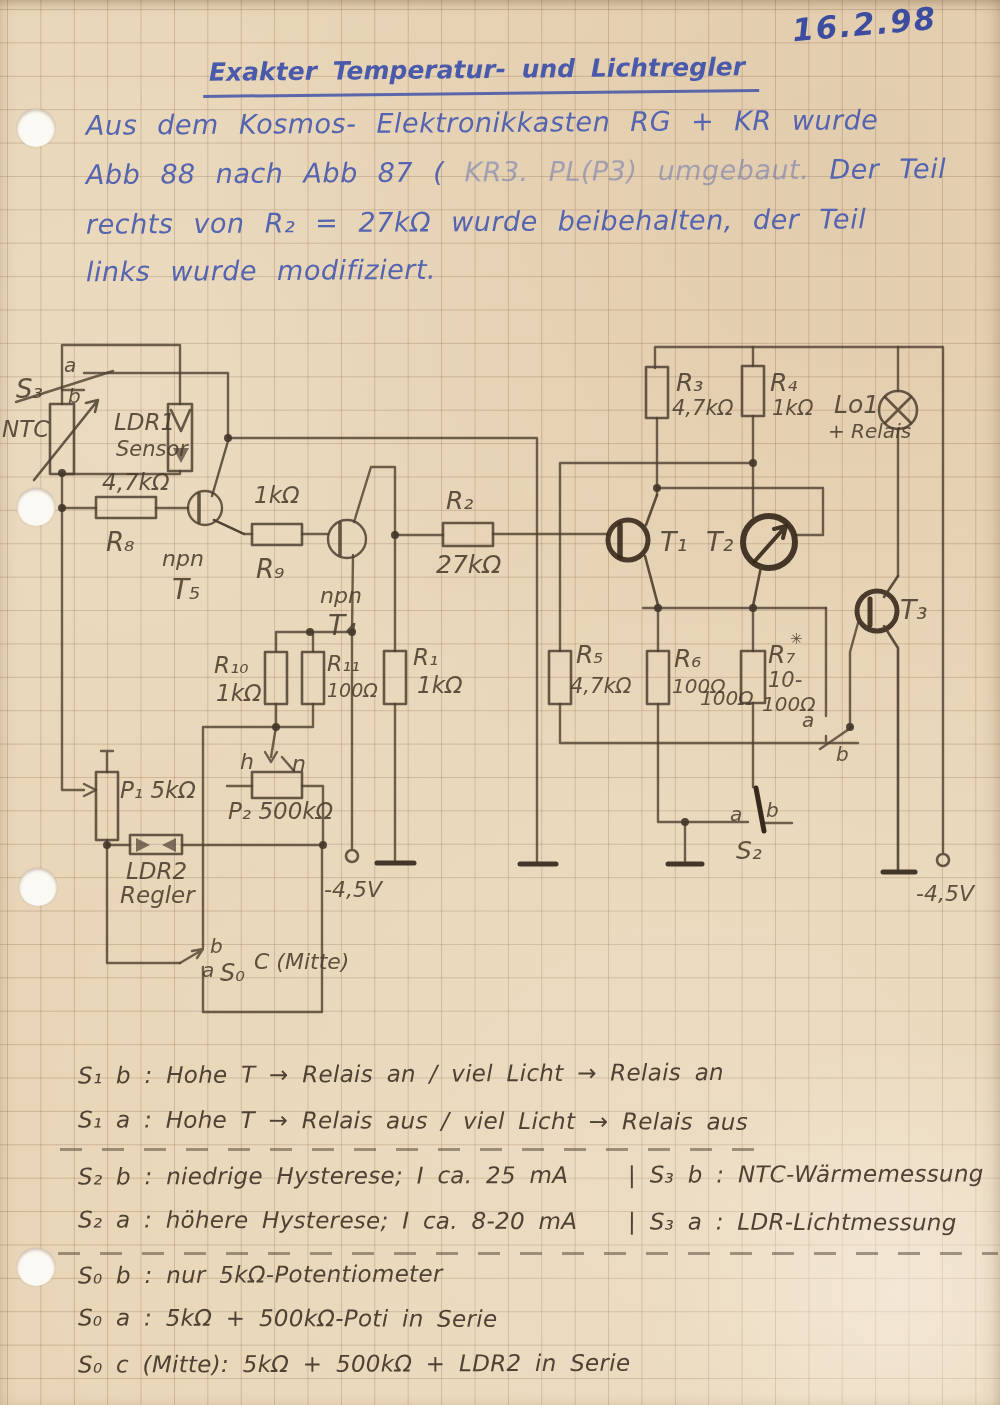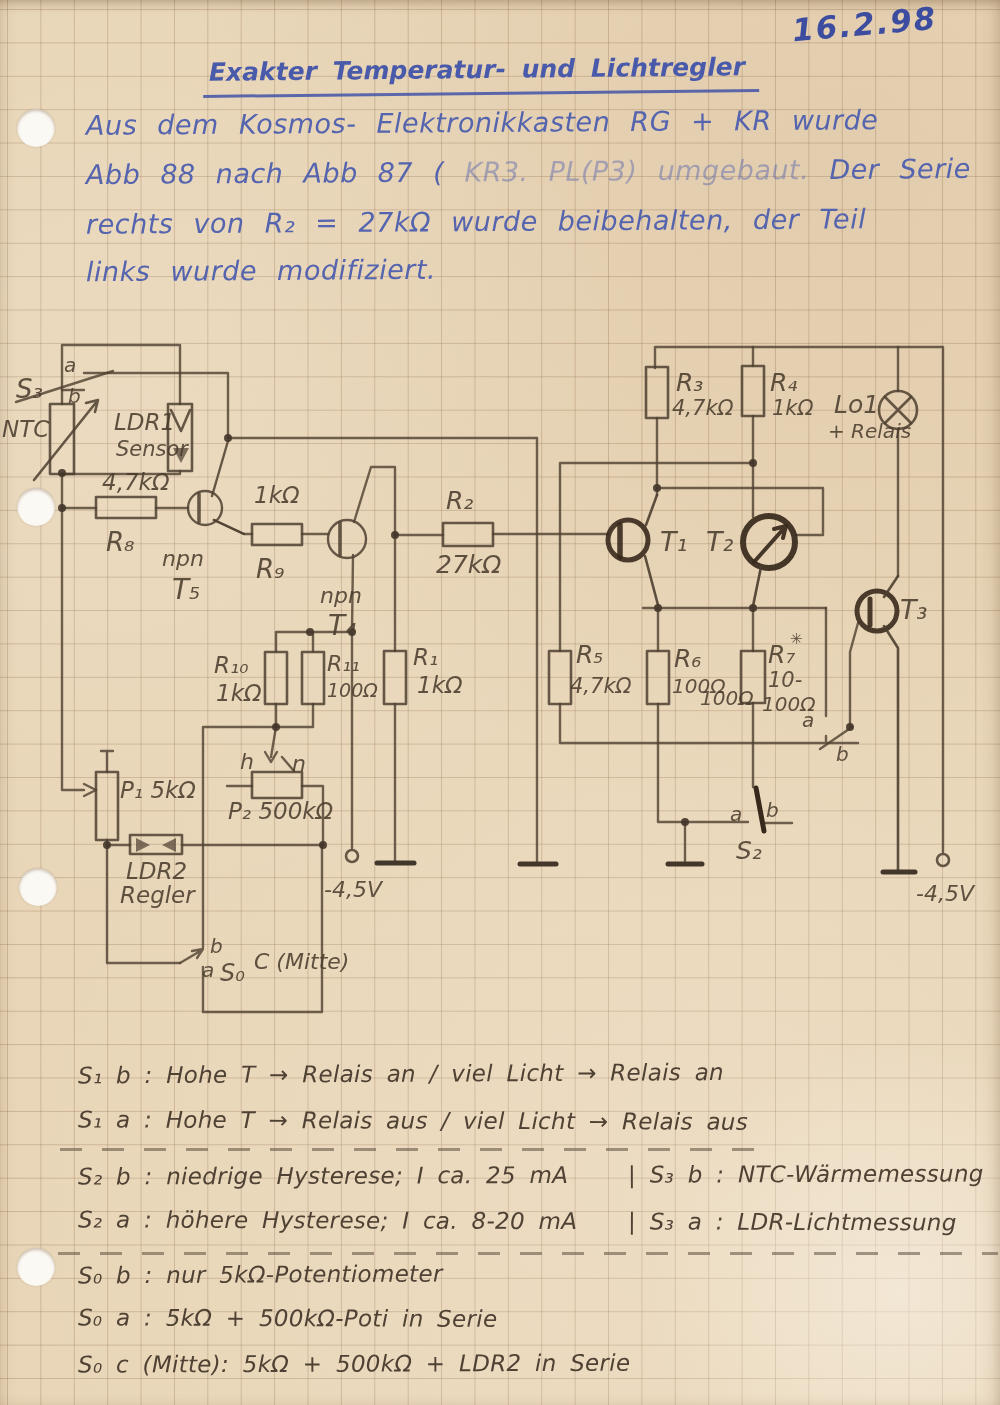--- a/index.html
+++ b/index.html
@@ -67,21 +67,21 @@
 
   <div class="hole" style="top:109px;"></div>
   <div class="hole" style="top:488px;"></div>
   <div class="hole" style="top:868px;left:19px;"></div>
   <div class="hole" style="top:1248px;"></div>
 
   <div class="date">16.2.98</div>
   <div class="title">Exakter Temperatur- und Lichtregler</div>
 
   <div class="pline" style="top:107px;">Aus dem Kosmos- Elektronikkasten RG + KR wurde</div>
-  <div class="pline" style="top:156px;"><span>Abb 88 nach Abb 87 ( </span><span class="faded">KR3. PL(P3) umgebaut.</span><span> Der Serie</span></div>
+  <div class="pline" style="top:156px;"><span>Abb 88 nach Abb 87 ( </span><span class="faded">KR3. PL(P3) umgebaut.</span><span> Der Teil</span></div>
   <div class="pline" style="top:206px;">rechts von R₂ = 27kΩ wurde beibehalten, der Teil</div>
   <div class="pline" style="top:255px;">links wurde modifiziert.</div>
 
   <svg class="circuit" width="1000" height="1405" viewBox="0 0 1000 1405">
     <g fill="none" stroke="#4d3f30" stroke-opacity="0.8" stroke-width="2.4" stroke-linecap="round" stroke-linejoin="round">
 
       <path d="M62,404 V345 H180 V404"></path>
       <path d="M62,474 H180 V471"></path>
       <path d="M62,390 H84"></path>
       <path d="M16,402 L113,371"></path>

